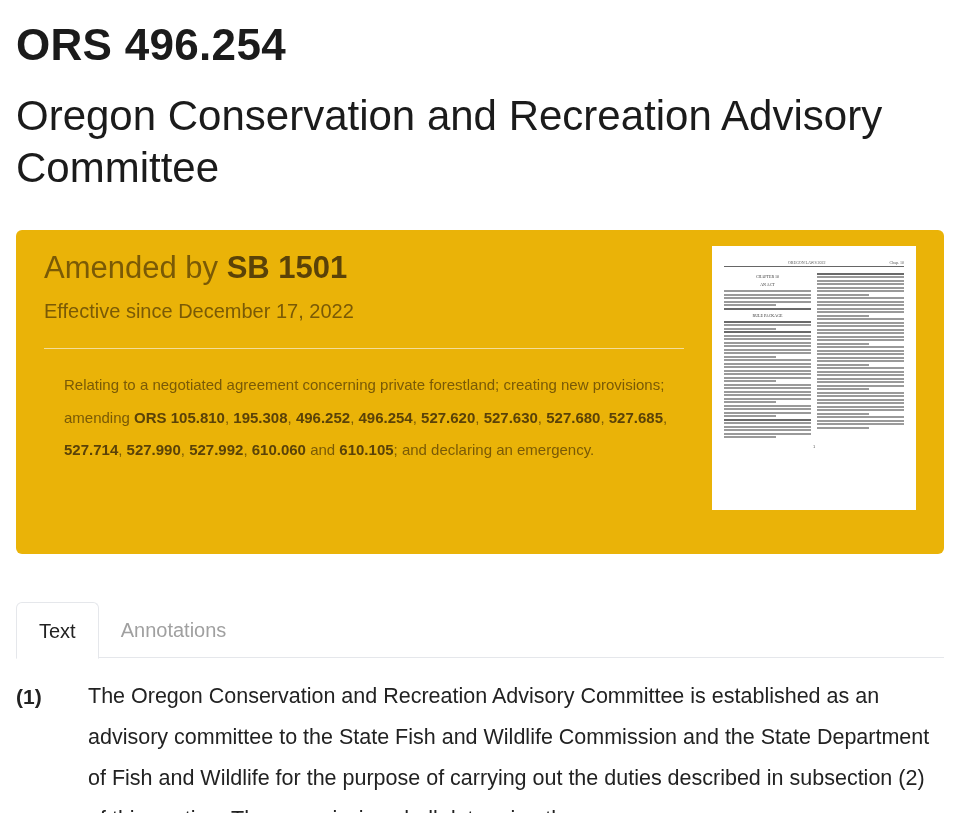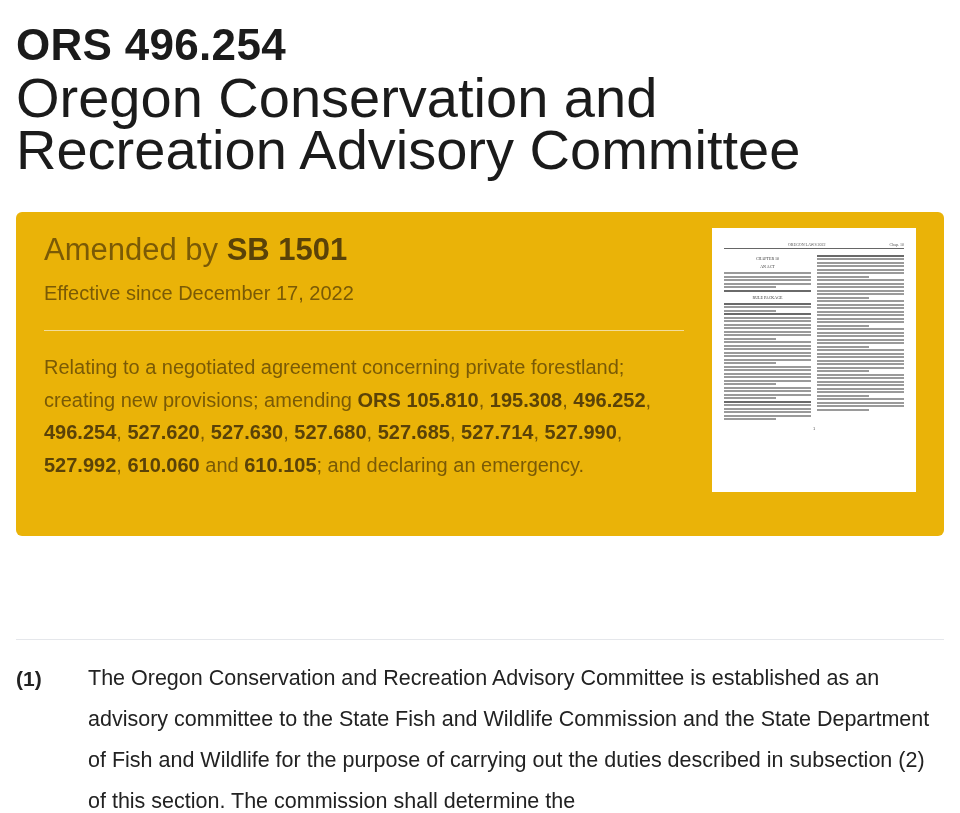--- a/index.html
+++ b/index.html
@@ -14,25 +14,25 @@
     .page { padding: 0 16px 0 16px; }
     .title-block { padding-top: 20px; }
     .section-number {
       font-size: 44px;
       font-weight: 700;
       line-height: 50px;
       color: #1b1b1b;
       letter-spacing: 0.3px;
     }
     .section-title {
-      font-size: 56px;
+      font-size: 42px;
       font-weight: 400;
       line-height: 52px;
       color: #1b1b1b;
-      margin-top: 2px;
+      margin-top: 20px;
       width: 900px;
     }
     .amend-card {
       margin-top: 36px;
       background: #eab308;
       border-radius: 6px;
       width: 928px;
       height: 324px;
       position: relative;
       padding: 20px 28px 0 28px;
@@ -52,23 +52,24 @@
     }
     .divider {
       margin-top: 24px;
       width: 640px;
       height: 1px;
       background: #f3dd9a;
     }
     .relating {
       margin-top: 20px;
       width: 640px;
-      font-size: 20px;
+      font-size: 15px;
       line-height: 32.6px;
       color: #7a5a06;
+      margin-left: 20px;
     }
     .relating .ors { font-weight: 700; color: #5a4208; }
     .thumb {
       position: absolute;
       left: 696px;
       top: 16px;
       width: 204px;
       height: 264px;
       background: #ffffff;
       padding: 14px 12px 10px 12px;
@@ -262,19 +263,21 @@
             <div class="line"></div>
             <div class="line"></div>
             <div class="line short"></div>
         </div>
       </div>
       <div class="pnum">1</div>
     </div>
   </div>
 
   <div class="tabs">
+    <div class="tab active">Text</div>
+    <div class="tab">Annotations</div>
   </div>
 
   <div class="body-text">
     <div class="para-num">(1)</div>
     <div class="para-text">The Oregon Conservation and Recreation Advisory Committee is established as an advisory committee to the State Fish and Wildlife Commission and the State Department of Fish and Wildlife for the purpose of carrying out the duties described in subsection (2) of this section. The commission shall determine the</div>
   </div>
 </div>
 
 </body></html>

